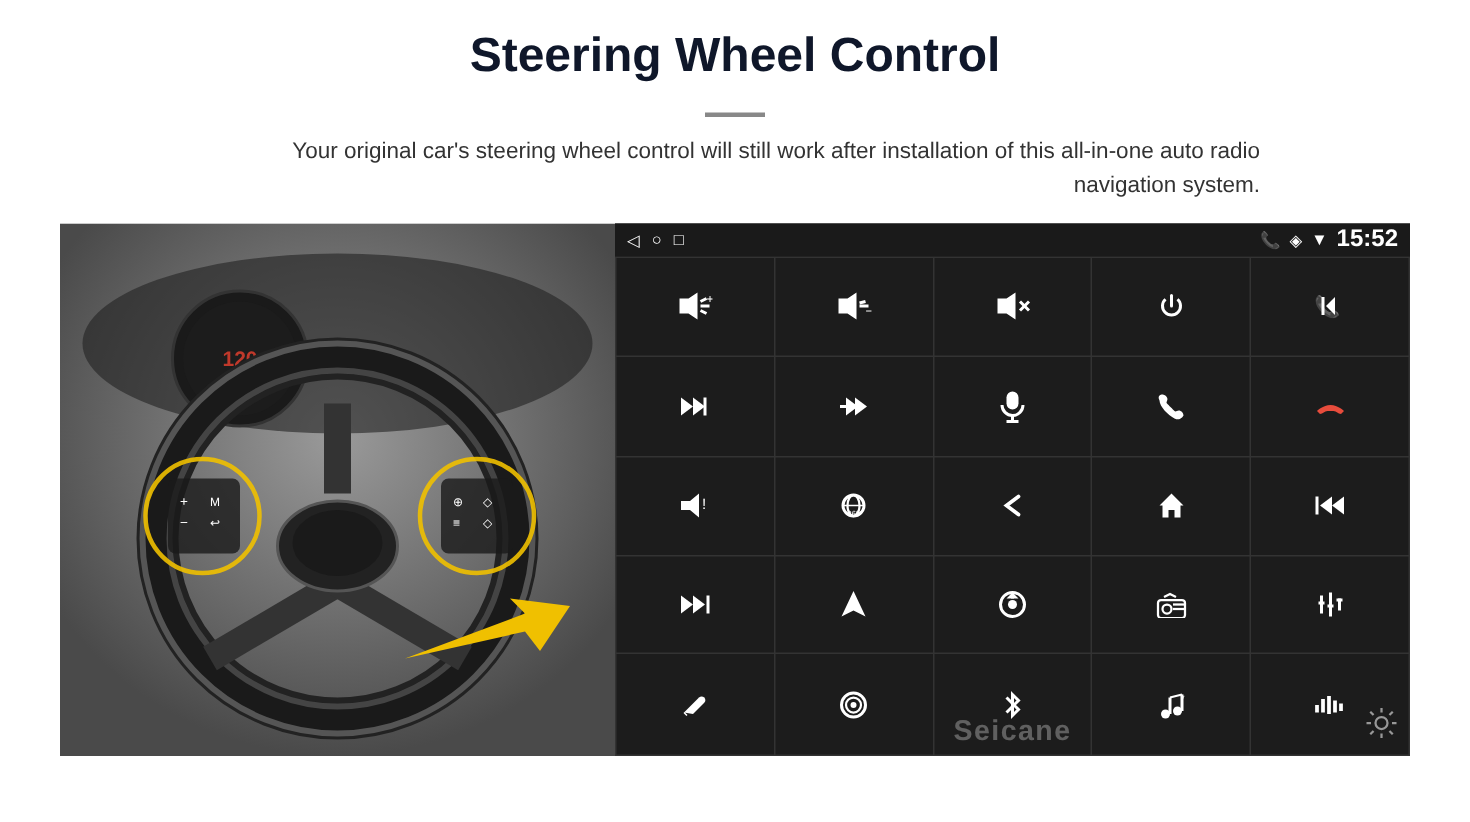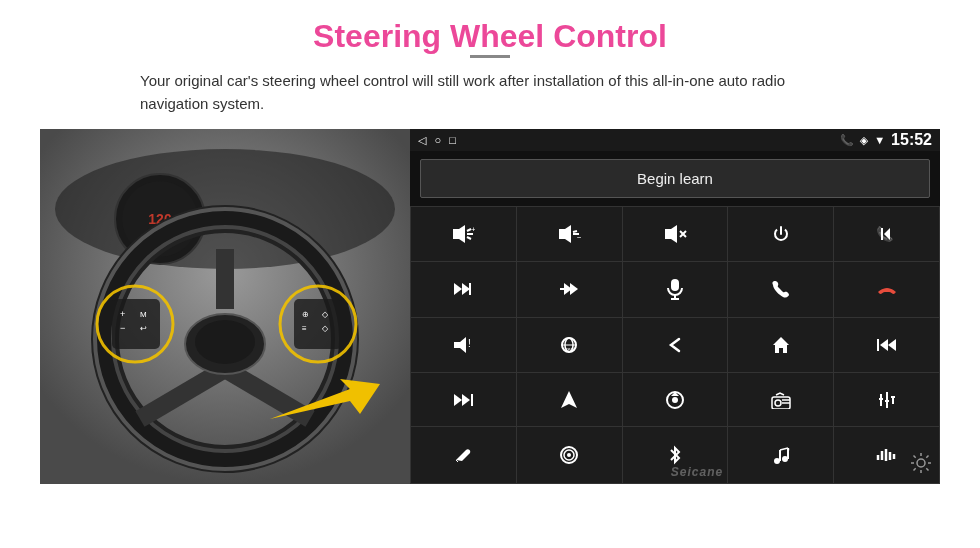--- a/index.html
+++ b/index.html
@@ -16,36 +16,36 @@
       height: 548px;
       display: flex;
       flex-direction: column;
       align-items: center;
       padding: 18px 40px 0;
     }
 
     .title {
       font-size: 32px;
       font-weight: 900;
-      color: #ec4899;
-      margin-bottom: 0;
+      color: #0f172a;
+      margin-bottom: 20px;
       text-align: left;
     }
 
     .title-divider {
       width: 40px;
       height: 3px;
       background: #888;
       margin: 0 auto 12px;
     }
 
     .subtitle {
       font-size: 15px;
       color: #333;
-      text-align: left;
+      text-align: right;
       max-width: 700px;
       margin-bottom: 14px;
       line-height: 1.5;
     }
 
     .content-row {
       display: flex;
       width: 100%;
       gap: 0;
     }
@@ -147,26 +147,24 @@
       transition: background 0.1s;
     }
 
     
     .seicane-watermark {
       position: absolute;
       bottom: 5px;
       left: 50%;
       transform: translateX(-50%);
       color: rgba(255,255,255,0.3);
-      font-size: 12px;
-      font-style: italic;
+      font-size: 19px;
       font-weight: bold;
       letter-spacing: 1px;
       pointer-events: none;
-      margin-left: 22px;
     }
 
     
     .gear-icon-corner {
       position: absolute;
       bottom: 5px;
       right: 8px;
       color: rgba(255,255,255,0.5);
       font-size: 20px;
       cursor: pointer;
@@ -246,21 +244,20 @@
           <span class="status-icon">□</span>
         </div>
         <div class="status-right">
           <span class="status-icon">📞</span>
           <span class="status-icon">◈</span>
           <span class="status-icon">▼</span>
           <span class="time-text">15:52</span>
         </div>
       </div>
 
-      <button class="begin-learn-btn">Begin learn</button>
 
       <div class="controls-grid">
 
         <button class="ctrl-btn">
           <svg width="24" height="20" viewBox="0 0 24 20" fill="white">
             <polygon points="2,5 8,5 14,1 14,19 8,15 2,15" fill="white"></polygon>
             <line x1="16" y1="7" x2="20" y2="5" stroke="white" stroke-width="2"></line>
             <line x1="16" y1="10" x2="22" y2="10" stroke="white" stroke-width="2"></line>
             <line x1="16" y1="13" x2="20" y2="15" stroke="white" stroke-width="2"></line>
             <text x="20" y="8" fill="white" font-size="8">+</text>

